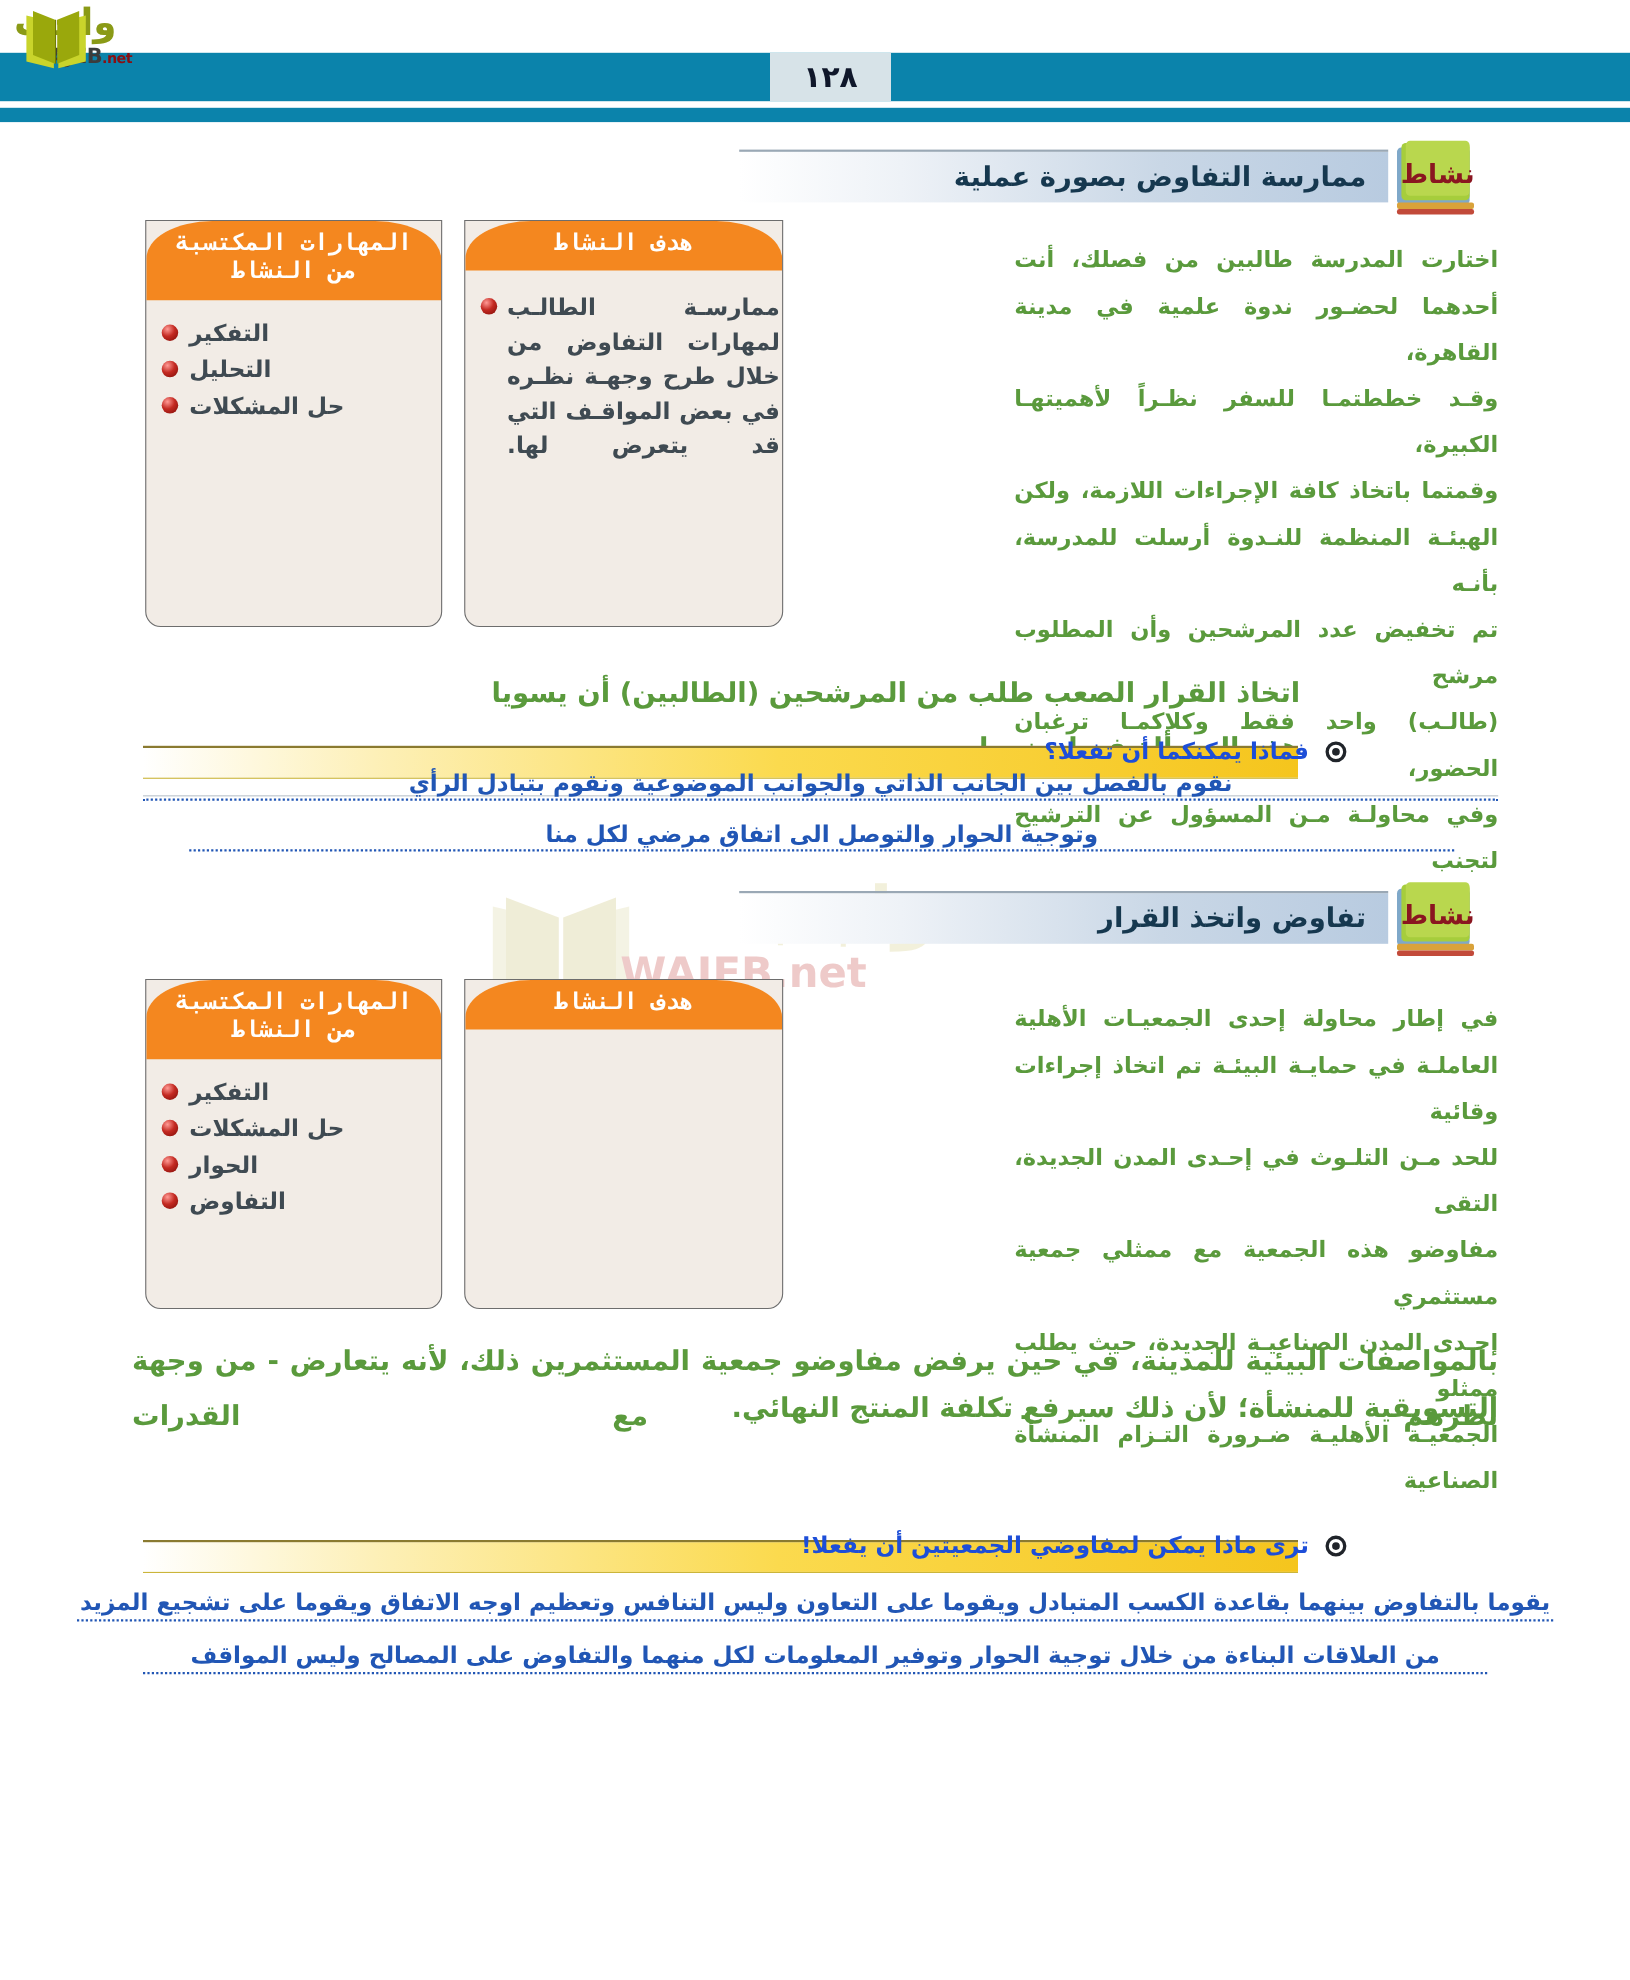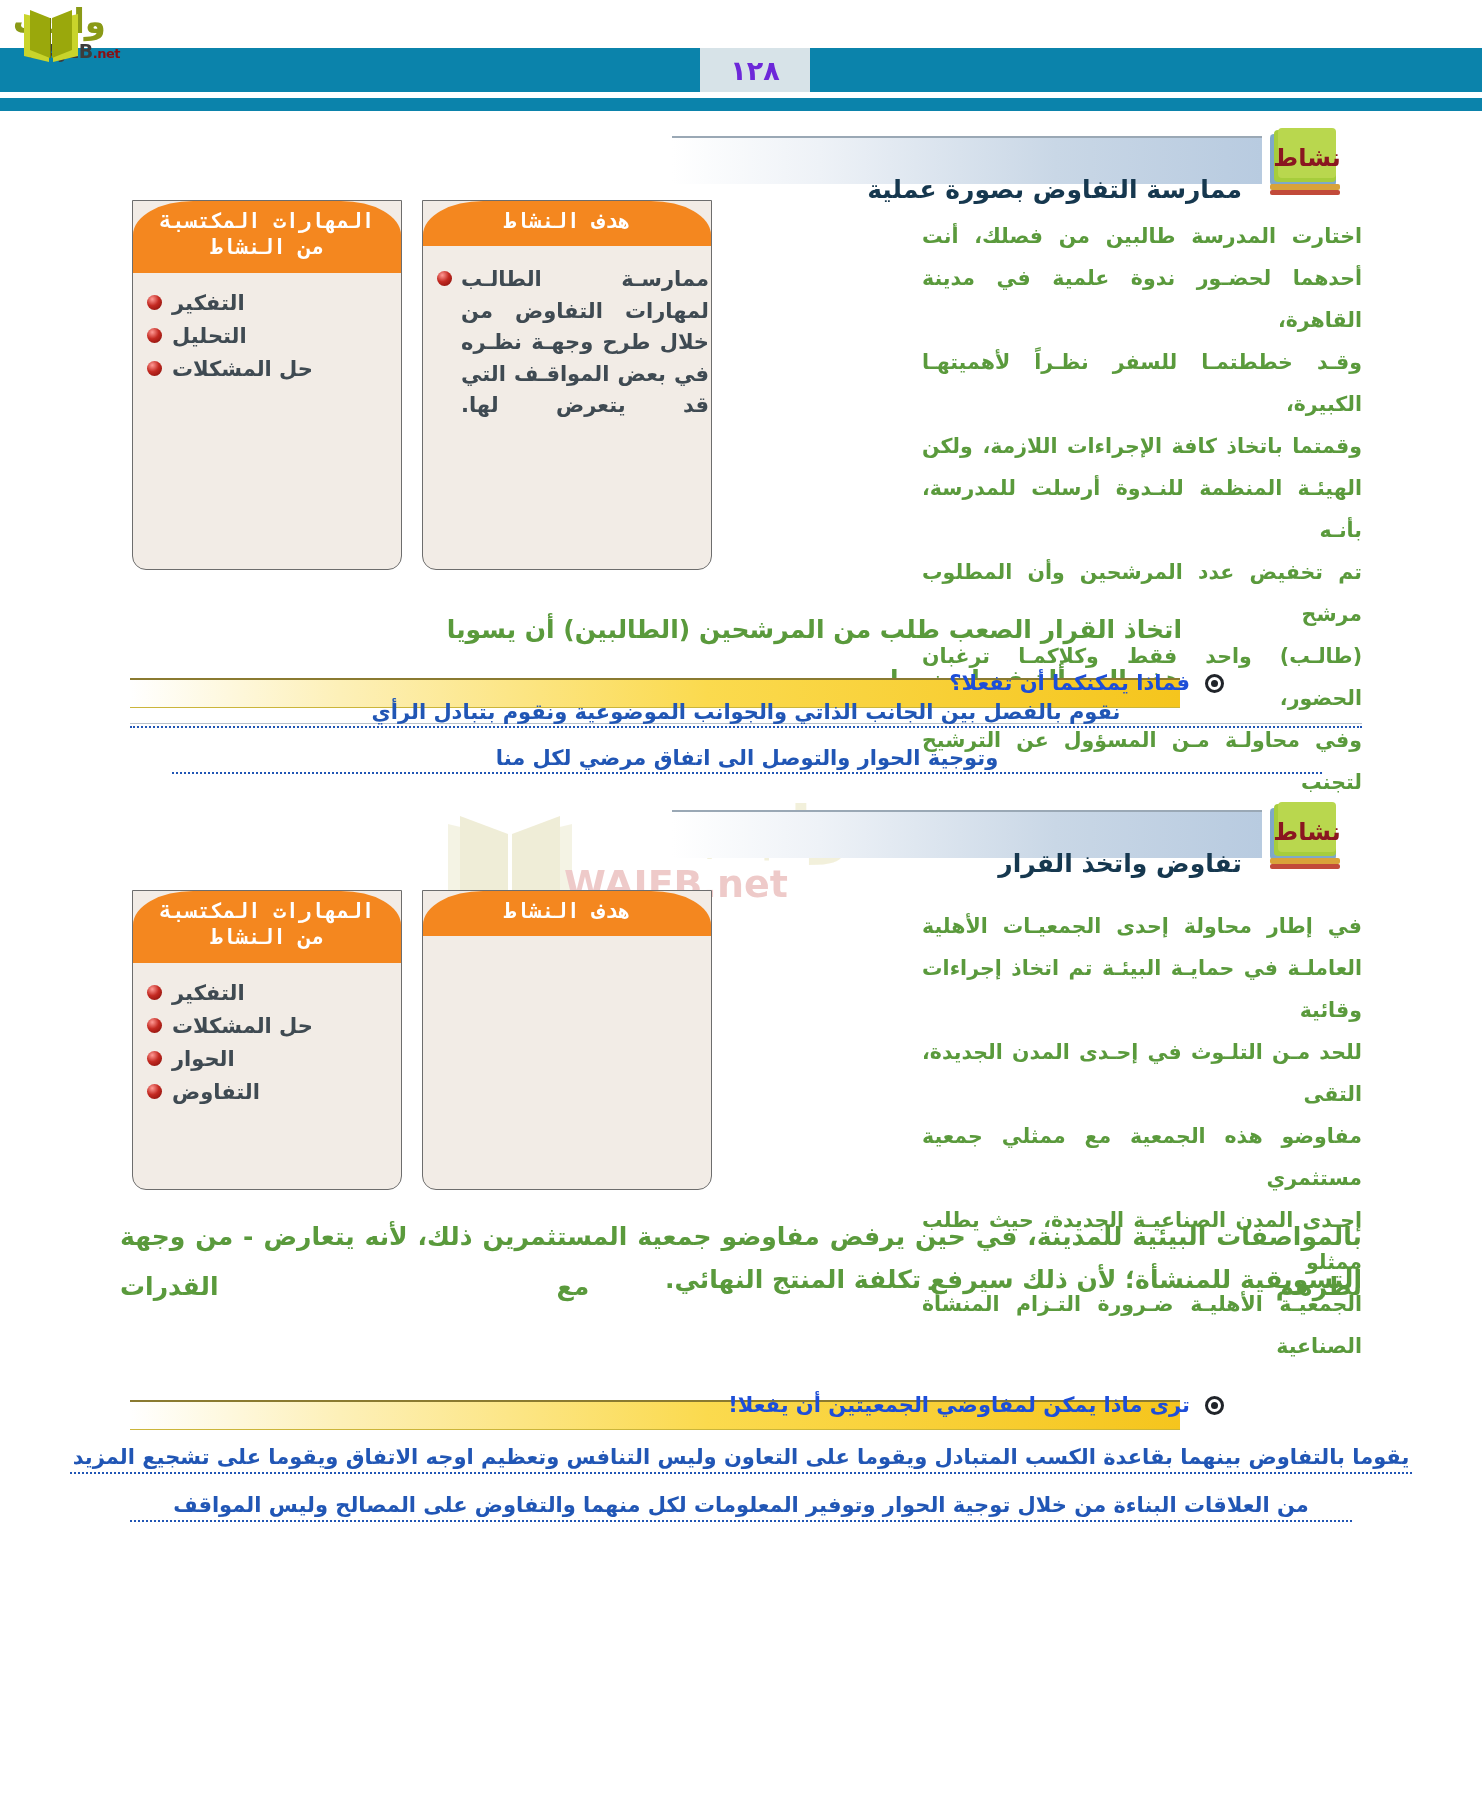--- a/index.html
+++ b/index.html
@@ -23,21 +23,21 @@
     background: #0b83ab;
   }
   .hdr-rule {
     position: absolute; left: 0; top: 98px; width: 1482px; height: 13px;
     background: #0b83ab;
   }
   .pagenum {
     position: absolute; top: 48px; left: 700px; width: 110px; height: 44px;
     background: #d7e3e8;
     display: flex; align-items: center; justify-content: center;
-    font-size: 27px; font-weight: bold; color: #6d28d9;
+    font-size: 27px; font-weight: bold; color: #0f172a;
     letter-spacing: 1px;
     font-family: "DejaVu Sans", sans-serif;
   }
 
   
   .logo { position: absolute; left: 18px; top: 4px; width: 180px; height: 62px; }
   .logo-word {
     position: absolute; right: 92px; top: 0px;
     font-size: 34px; font-weight: bold; color: #8a9a16;
     font-family: "DejaVu Sans", sans-serif; line-height: 1;
@@ -75,21 +75,20 @@
   .act-strip {
     position: absolute; right: 90px; top: 10px; width: 590px; height: 48px;
     background: linear-gradient(to left, #b8cbe0 0%, #c9d7e6 35%, #eef2f7 75%, #ffffff 100%);
     border-top: 2px solid #9aa8b5;
   }
   .act-title {
     position: absolute; right: 110px; top: 20px;
     font-size: 25px; font-weight: bold; color: #16384f;
     white-space: nowrap;
     font-family: "DejaVu Sans", sans-serif;
-    margin-top: 29px;
   }
   .act-icon { position: absolute; right: 0px; top: 0px; width: 92px; height: 74px; }
 
   
   .box {
     position: absolute;
     background: #f2ece6;
     border: 1.6px solid #6d6d6d;
     border-radius: 0 0 14px 14px;
     overflow: hidden;

